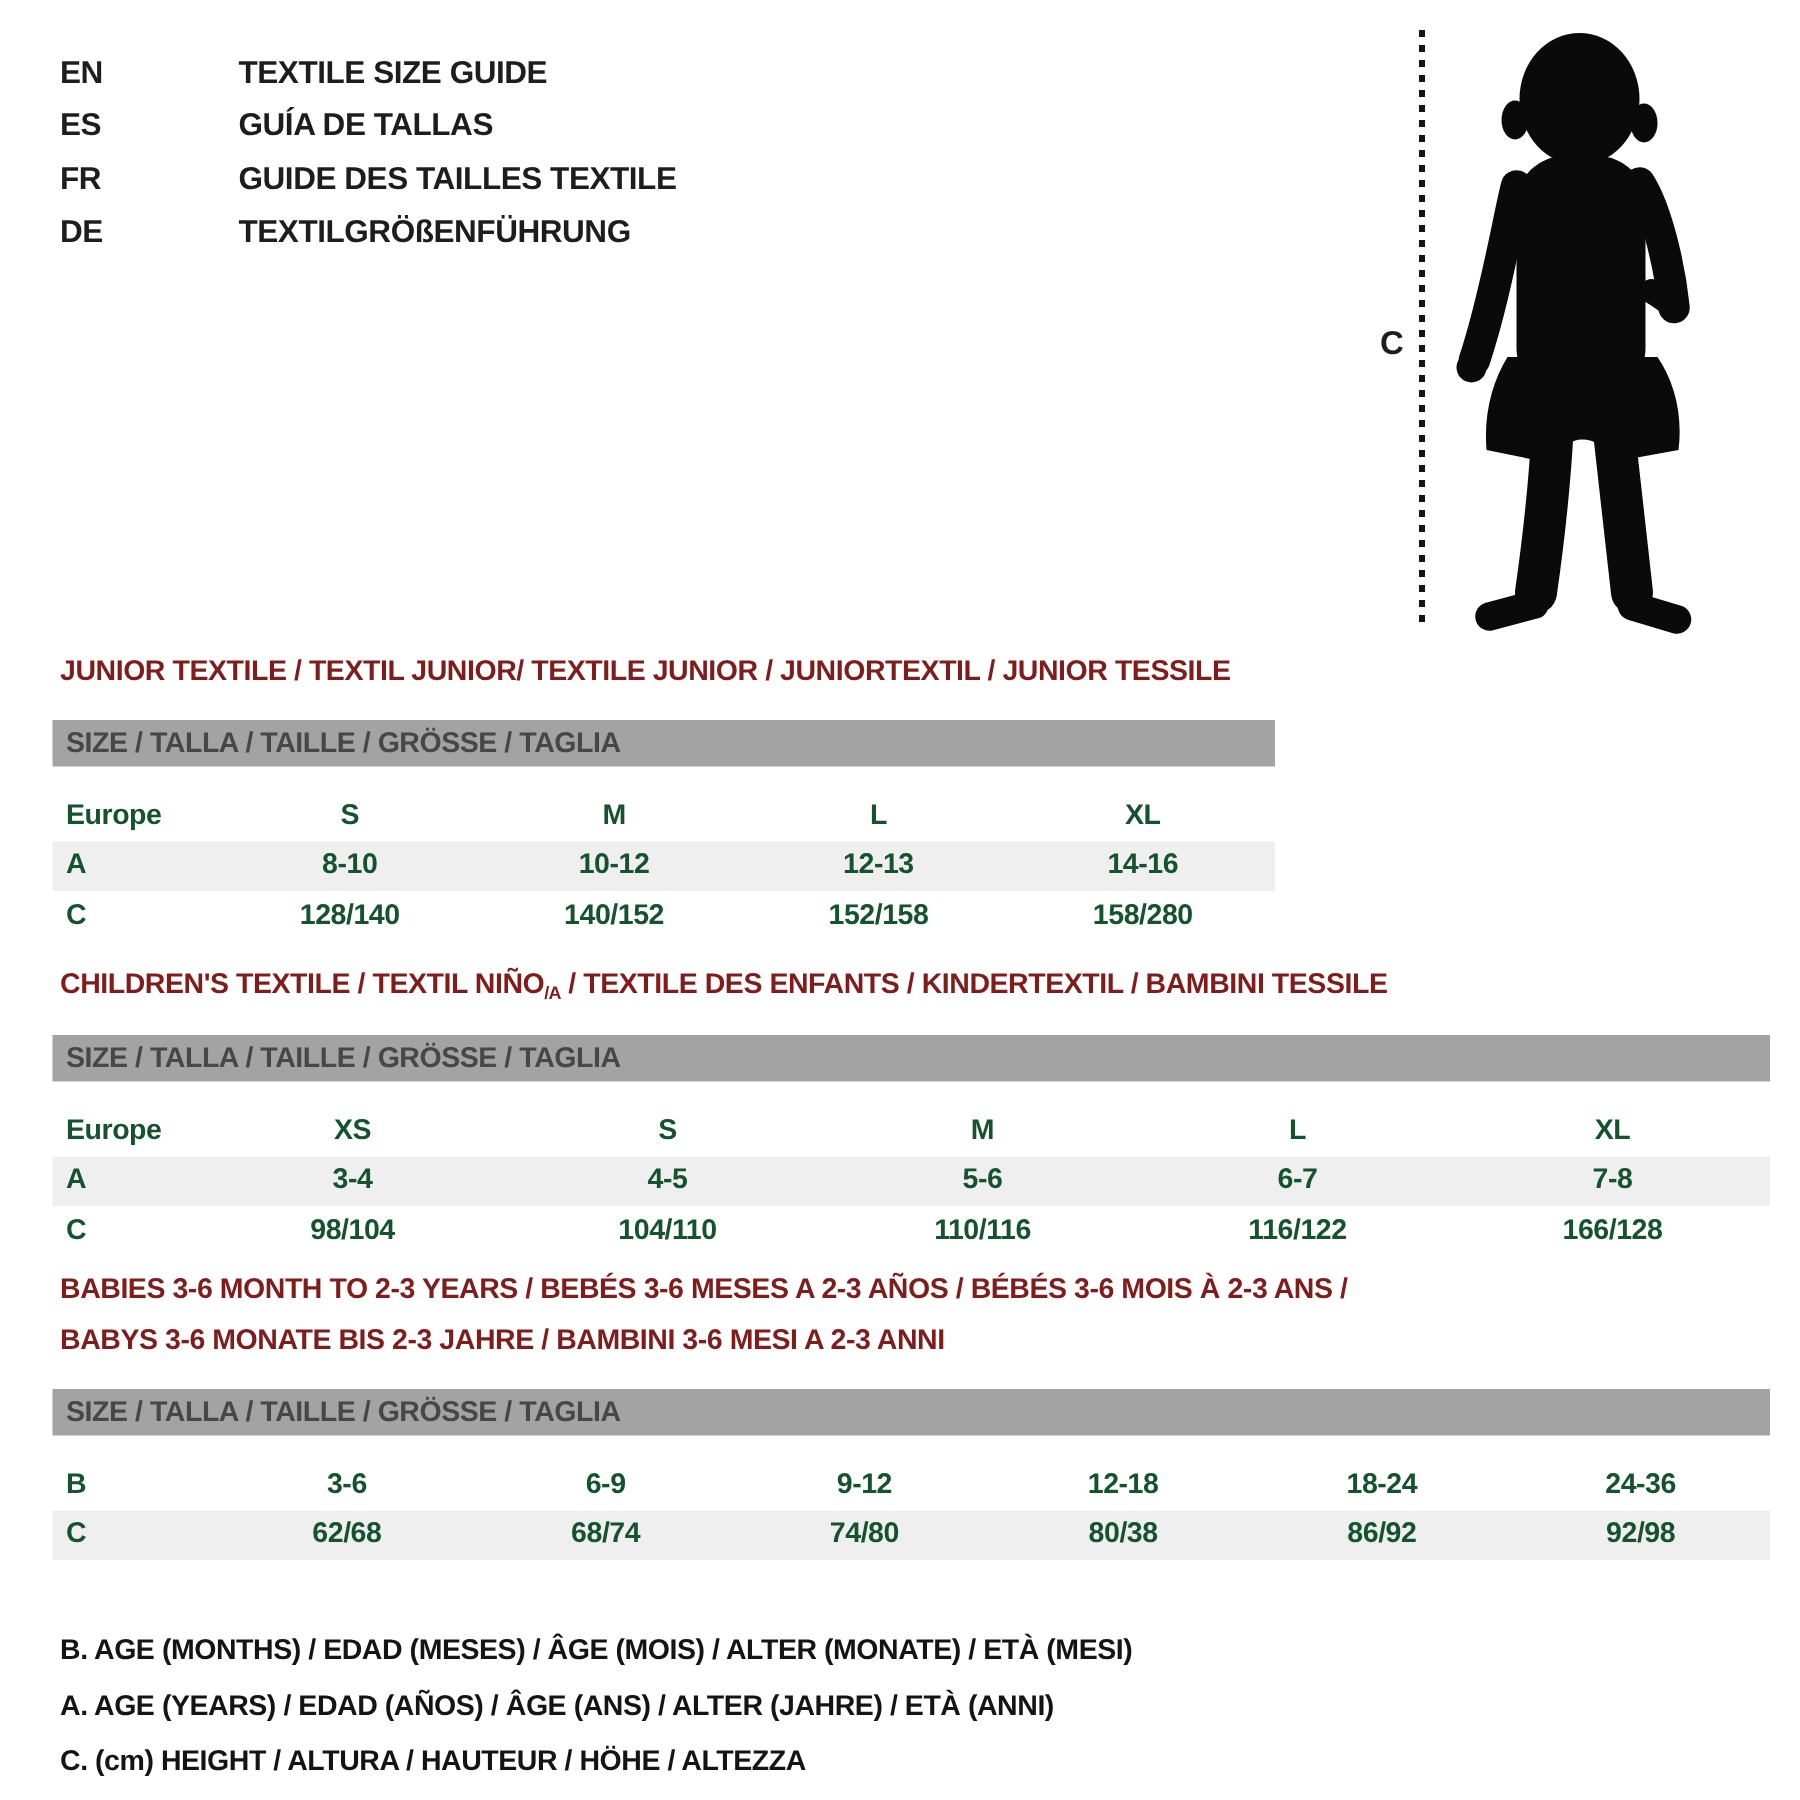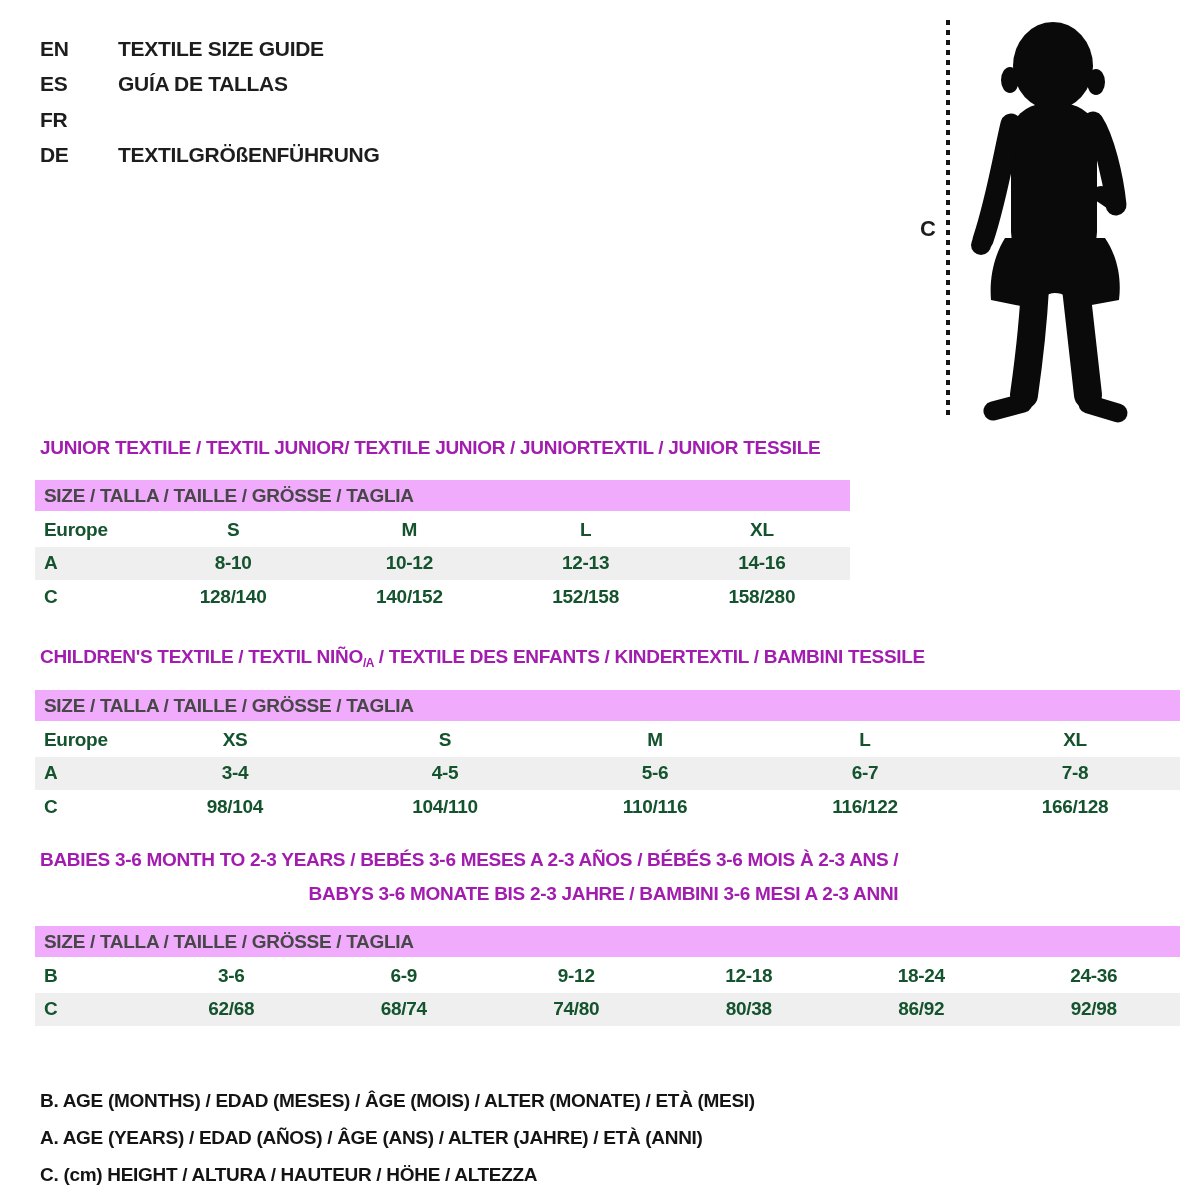--- a/index.html
+++ b/index.html
@@ -9,41 +9,41 @@
     font-family:"Liberation Sans", sans-serif;
     color:#1d1d1d;
     font-weight:700;
     letter-spacing:-0.3px;
     overflow:hidden;
   }
   .abs { position:absolute; }
 
   
   .lang-block { left:40px; top:31px; font-size:21px; }
-  .lang-row { display:flex; height:35.5px; align-items:center; }
+  .lang-row { display:flex; height:35.5px; align-items:center;gap:41px; }
   .lang-code { width:78px; flex:0 0 78px; }
   .lang-label { white-space:nowrap; }
 
   
   .measure-line {
     left:946px; top:20px; width:4px; height:397px;
     background:repeating-linear-gradient(to bottom, #141414 0 5px, transparent 5px 10px);
   }
   .measure-label { left:920px; top:216px; font-size:22px; }
   .toddler-svg { left:953px; top:16px; width:195px; height:410px; }
 
   
-  .sec-title { font-size:19px; white-space:nowrap; color:#a21caf; }
+  .sec-title { font-size:19px; white-space:nowrap; color:#7f1d1d; }
   .sec-title .sub { font-size:12px; position:relative; top:4px; letter-spacing:-0.5px; }
-  .babies-title { line-height:34px;text-align:right; }
+  .babies-title { line-height:34px; }
 
   .size-table { font-size:19px; }
   .size-bar {
-    background:#f0abfc; height:31px; line-height:31px;
-    padding-left:9px; color:#474747; margin-bottom:2px;
+    background:#a3a3a3; height:31px; line-height:31px;
+    padding-left:9px; color:#474747; margin-bottom:16px;
   }
   .trow { display:flex; height:33.5px; align-items:center; color:#14532d; }
   .trow.shade { background:#efefef; }
   .tlab { padding-left:9px; white-space:nowrap; }
   .tc { flex:1; text-align:center; white-space:nowrap; }
 
   .t-junior   { left:35px; top:480px; width:815px; }
   .t-junior   .tlab { width:110px; flex:0 0 110px; }
   .t-children { left:35px; top:690px; width:1145px; }
   .t-children .tlab { width:95px; flex:0 0 95px; }
@@ -65,20 +65,21 @@
   <div class="lang-row">
     <span class="lang-code">EN</span>
     <span class="lang-label">TEXTILE SIZE GUIDE</span>
   </div>
   <div class="lang-row">
     <span class="lang-code">ES</span>
     <span class="lang-label">GUÍA DE TALLAS</span>
   </div>
   <div class="lang-row">
     <span class="lang-code">FR</span>
+    <span class="lang-label">GUIDE DES TAILLES TEXTILE</span>
   </div>
   <div class="lang-row">
     <span class="lang-code">DE</span>
     <span class="lang-label">TEXTILGRÖßENFÜHRUNG</span>
   </div>
 </div>
 
 <div class="abs measure-line"></div>
 <div class="abs measure-label">C</div>
 

